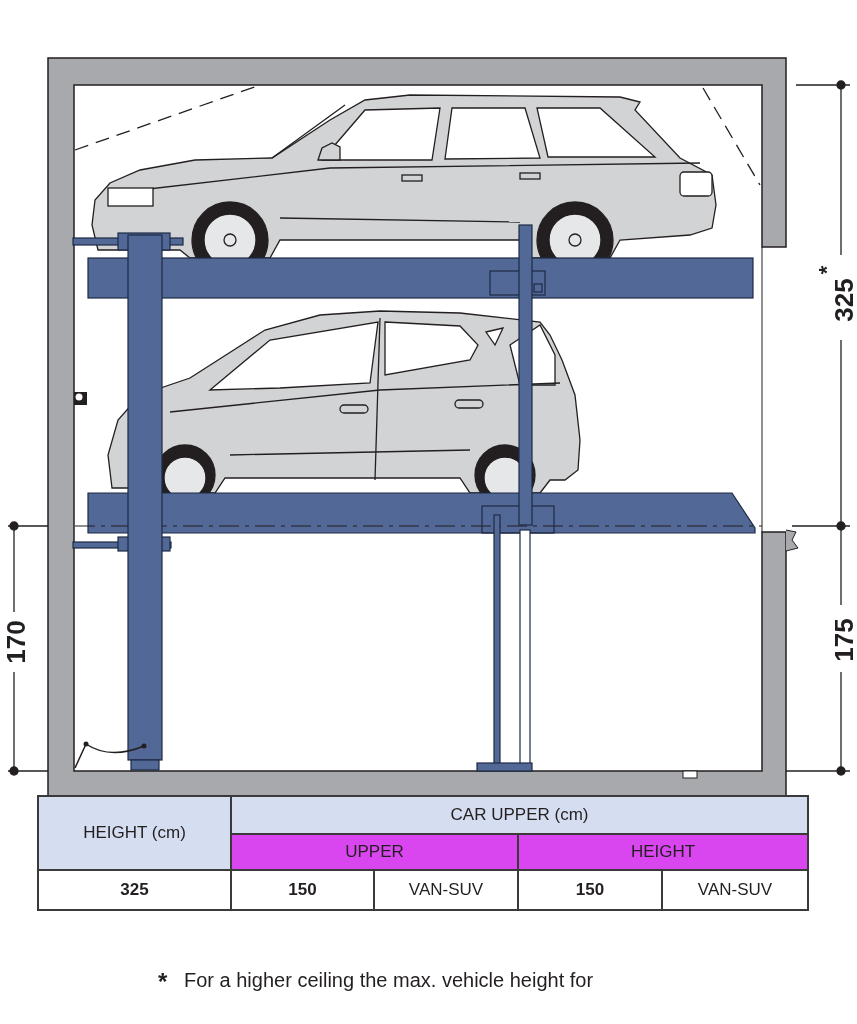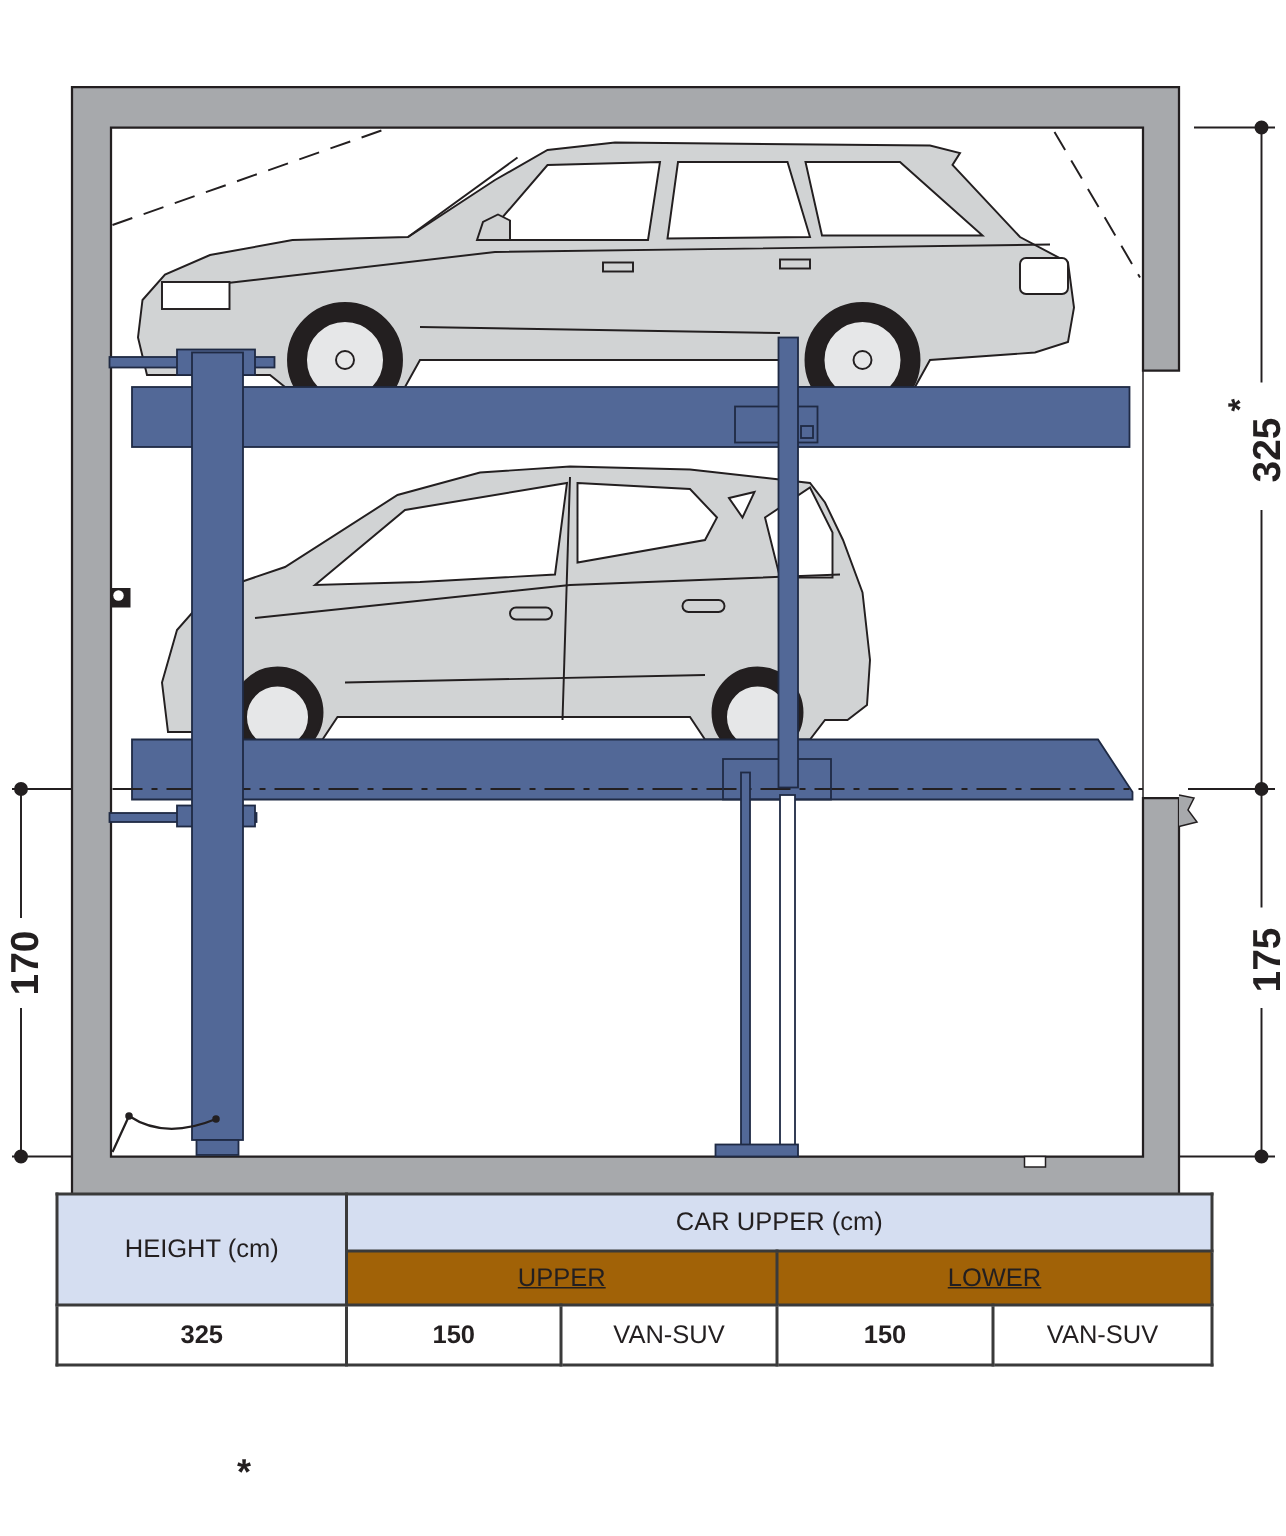--- a/index.html
+++ b/index.html
@@ -2,21 +2,21 @@
 <html><head>
 <meta charset="utf-8">
 <style>
   html, body { margin:0; padding:0; background:#ffffff; }
   body { width:857px; height:1024px; position:relative; overflow:hidden; font-family:"Liberation Sans", sans-serif; }
   #diagram { position:absolute; left:0; top:0; width:857px; height:815px; }
   .dimtxt { font-family:"Liberation Sans", sans-serif; font-weight:bold; font-size:26px; fill:#231f20; }
   #spec-table { position:absolute; left:37px; top:795px; width:770px; border-collapse:collapse; table-layout:fixed; font-family:"Liberation Sans", sans-serif; font-size:17px; color:#231f20; }
   #spec-table td { border:2px solid #3a3a3a; text-align:center; padding:0; }
   .blue { background:#d5def1; }
-  .pink { background:#a16207;text-decoration:underline; }
+  .pink { background:#d946ef; }
   .r1 td { height:36px; }
   .r2 td { height:34px; }
   .r3 td { height:38px; background:#fff; }
   .bold { font-weight:bold; }
   #footnote { position:absolute; left:158px; top:967px; font-family:"Liberation Sans", sans-serif; font-size:20px; color:#231f20; line-height:26px; }
   #footnote .star { font-weight:bold; font-size:24px; position:absolute; left:0; top:2px; }
   #footnote .txt { position:absolute; left:26px; top:0; white-space:nowrap; }
 </style>
 </head>
 <body>
@@ -140,29 +140,30 @@
       <col style="width:144px">
       <col style="width:146px">
   </colgroup>
   <tbody>
       <tr class="r1">
     <td class="blue" rowspan="2">HEIGHT (cm)</td>
     <td class="blue" colspan="4">CAR UPPER (cm)</td>
   </tr>
   <tr class="r2">
     <td class="pink" colspan="2">UPPER</td>
-    <td class="pink" colspan="2">LOWER</td>
+    <td class="pink" colspan="2">HEIGHT</td>
   </tr>
   <tr class="r3">
     <td class="bold">325</td>
     <td class="bold">150</td>
     <td>VAN-SUV</td>
     <td class="bold">150</td>
     <td>VAN-SUV</td>
   </tr>
 </tbody>
   </table>
 
 <div id="footnote">
   <span class="star">*</span>
   <div class="txt">
+    <div>For a higher ceiling the max. vehicle height for</div>
   </div>
 </div>
 
 </body></html>

